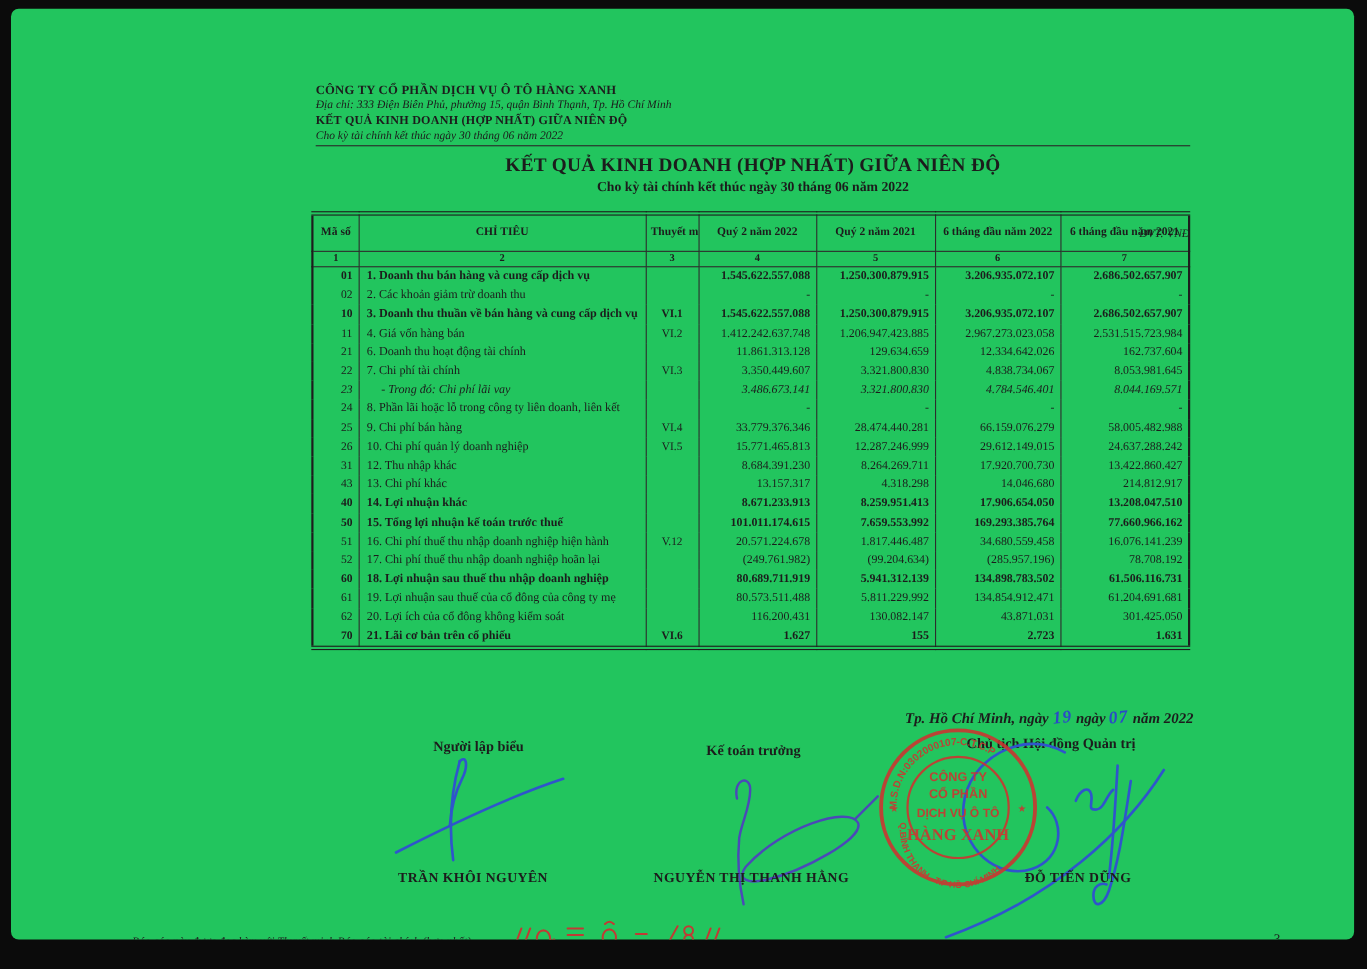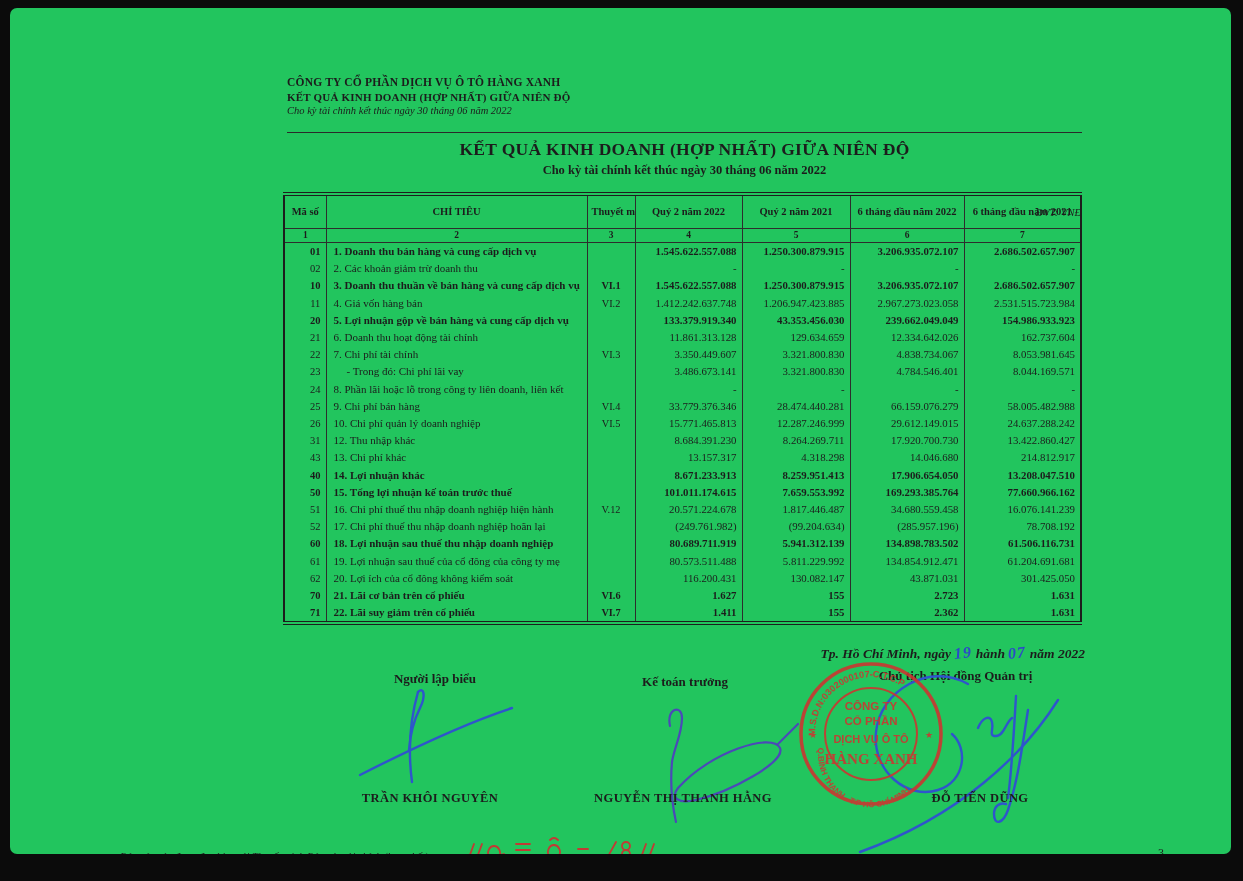--- a/index.html
+++ b/index.html
@@ -44,21 +44,21 @@
     border-bottom:1px solid #2d2d2d;font-size:10.5px;line-height:1.15;
   }
   .report-table thead tr.head-row th{height:32px;}
   .report-table thead tr.num-row th{height:13px;font-weight:bold;font-size:9.5px;border-bottom:1.5px solid #2d2d2d;}
   .report-table tbody td{height:17.2px;line-height:17.2px;}
   .report-table td.c0{text-align:center;font-size:10.5px;padding-left:24px;}
   .report-table td.c1{text-align:left;padding-left:7px;font-size:11px;}
   .report-table td.c2{text-align:center;font-size:10.3px;}
   .report-table td.c3,.report-table td.c4,.report-table td.c5,.report-table td.c6{text-align:right;padding-right:5px;}
   .report-table tr.bold td{font-weight:bold;}
-  .report-table tr.italic td{}
+  .report-table tr.italic td{font-style:italic;}
   .report-table tr.italic td.c1{padding-left:20px;margin-top:21px;}
   
   .place-date{position:absolute;left:720px;top:636px;width:355px;text-align:right;
     font-style:italic;font-size:13.5px;font-weight:600;}
   .hand-blue{color:#2b49c9;font-size:16px;font-weight:bold;font-style:italic;display:inline-block;transform:rotate(-6deg);letter-spacing:1px;}
   .role{position:absolute;font-weight:bold;font-size:13px;text-align:center;}
   .role-1{left:340px;top:663px;width:170px;}
   .role-2{left:590px;top:666px;width:170px;}
   .role-3{left:838px;top:660px;width:215px;}
   .sig-name{position:absolute;font-weight:bold;font-size:12.5px;text-align:center;letter-spacing:.4px;}
@@ -71,20 +71,21 @@
   .page-number{position:absolute;left:1148px;top:838px;font-size:12px;}
   .stamp-svg{position:absolute;left:781px;top:646px;}
 </style>
 </head>
 <body>
 
 <div class="page">
 
   <div class="letterhead">
     <div class="lh-company">CÔNG TY CỔ PHẦN DỊCH VỤ Ô TÔ HÀNG XANH</div>
+    <div class="lh-address">Địa chỉ: 333 Điện Biên Phủ, phường 15, quận Bình Thạnh, Tp. Hồ Chí Minh</div>
     <div class="lh-report">KẾT QUẢ KINH DOANH (HỢP NHẤT) GIỮA NIÊN ĐỘ</div>
     <div class="lh-period">Cho kỳ tài chính kết thúc ngày 30 tháng 06 năm 2022</div>
   </div>
   <div class="lh-rule"></div>
 
   <div class="doc-title">
     <div class="main">KẾT QUẢ KINH DOANH (HỢP NHẤT) GIỮA NIÊN ĐỘ</div>
     <div class="sub">Cho kỳ tài chính kết thúc ngày 30 tháng 06 năm 2022</div>
   </div>
   <div class="unit-label">ĐVT: VNĐ</div>
@@ -149,29 +150,20 @@
         </tr>
         <tr>
           <td class="c0">11</td>
           <td class="c1">4.  Giá vốn hàng bán</td>
           <td class="c2">VI.2</td>
           <td class="c3">1.412.242.637.748</td>
           <td class="c4">1.206.947.423.885</td>
           <td class="c5">2.967.273.023.058</td>
           <td class="c6">2.531.515.723.984</td>
         </tr>
-        <tr class="bold">
-          <td class="c0">20</td>
-          <td class="c1">5.  Lợi nhuận gộp về bán hàng và cung cấp dịch vụ</td>
-          <td class="c2"></td>
-          <td class="c3">133.379.919.340</td>
-          <td class="c4">43.353.456.030</td>
-          <td class="c5">239.662.049.049</td>
-          <td class="c6">154.986.933.923</td>
-        </tr>
         <tr>
           <td class="c0">21</td>
           <td class="c1">6.  Doanh thu hoạt động tài chính</td>
           <td class="c2"></td>
           <td class="c3">11.861.313.128</td>
           <td class="c4">129.634.659</td>
           <td class="c5">12.334.642.026</td>
           <td class="c6">162.737.604</td>
         </tr>
         <tr>
@@ -302,34 +294,25 @@
         </tr>
         <tr class="bold">
           <td class="c0">70</td>
           <td class="c1">21. Lãi cơ bản trên cổ phiếu</td>
           <td class="c2">VI.6</td>
           <td class="c3">1.627</td>
           <td class="c4">155</td>
           <td class="c5">2.723</td>
           <td class="c6">1.631</td>
         </tr>
-        <tr class="bold">
-          <td class="c0">71</td>
-          <td class="c1">22. Lãi suy giảm trên cổ phiếu</td>
-          <td class="c2">VI.7</td>
-          <td class="c3">1.411</td>
-          <td class="c4">155</td>
-          <td class="c5">2.362</td>
-          <td class="c6">1.631</td>
-        </tr>
       </tbody>
   </table>
 
   <div class="place-date">
-    <span>Tp. Hồ Chí Minh, ngày </span><span class="hand-blue">19</span><span> hành </span><span class="hand-blue">07</span><span> năm 2022</span>
+    <span>Tp. Hồ Chí Minh, ngày </span><span class="hand-blue">19</span><span> ngày </span><span class="hand-blue">07</span><span> năm 2022</span>
   </div>
 
   <div class="role role-1">Người lập biểu</div>
   <div class="role role-2">Kế toán trưởng</div>
   <div class="role role-3">Chủ tịch Hội đồng Quản trị</div>
 
   <svg class="sig-svg" style="left:340px;top:672px" width="170" height="110" viewBox="0 0 170 110">
     <g fill="none" stroke="#2f55cc" stroke-width="2.4" stroke-linecap="round">
       <path d="M 10,95 C 55,72 110,45 162,28"></path>
       <path d="M 62,102 C 58,72 60,40 68,12"></path>

